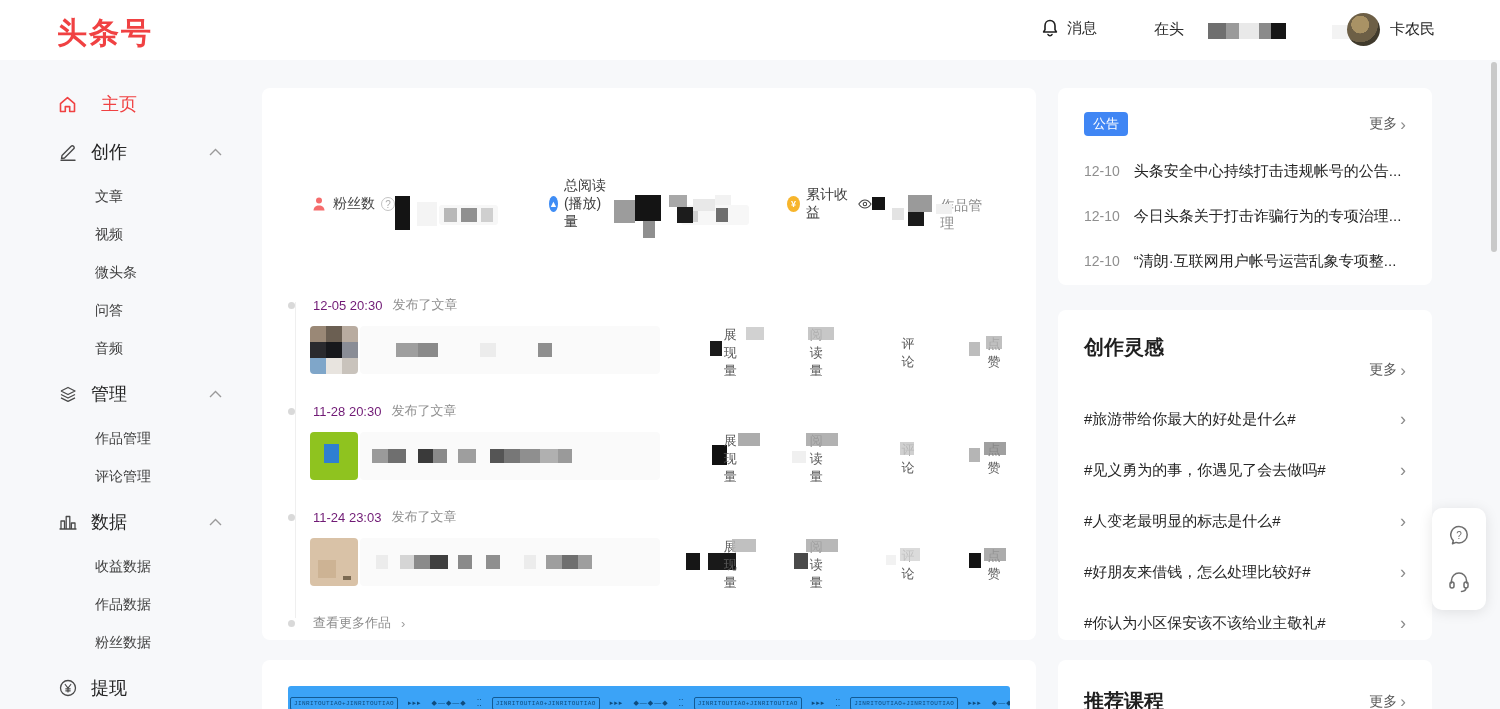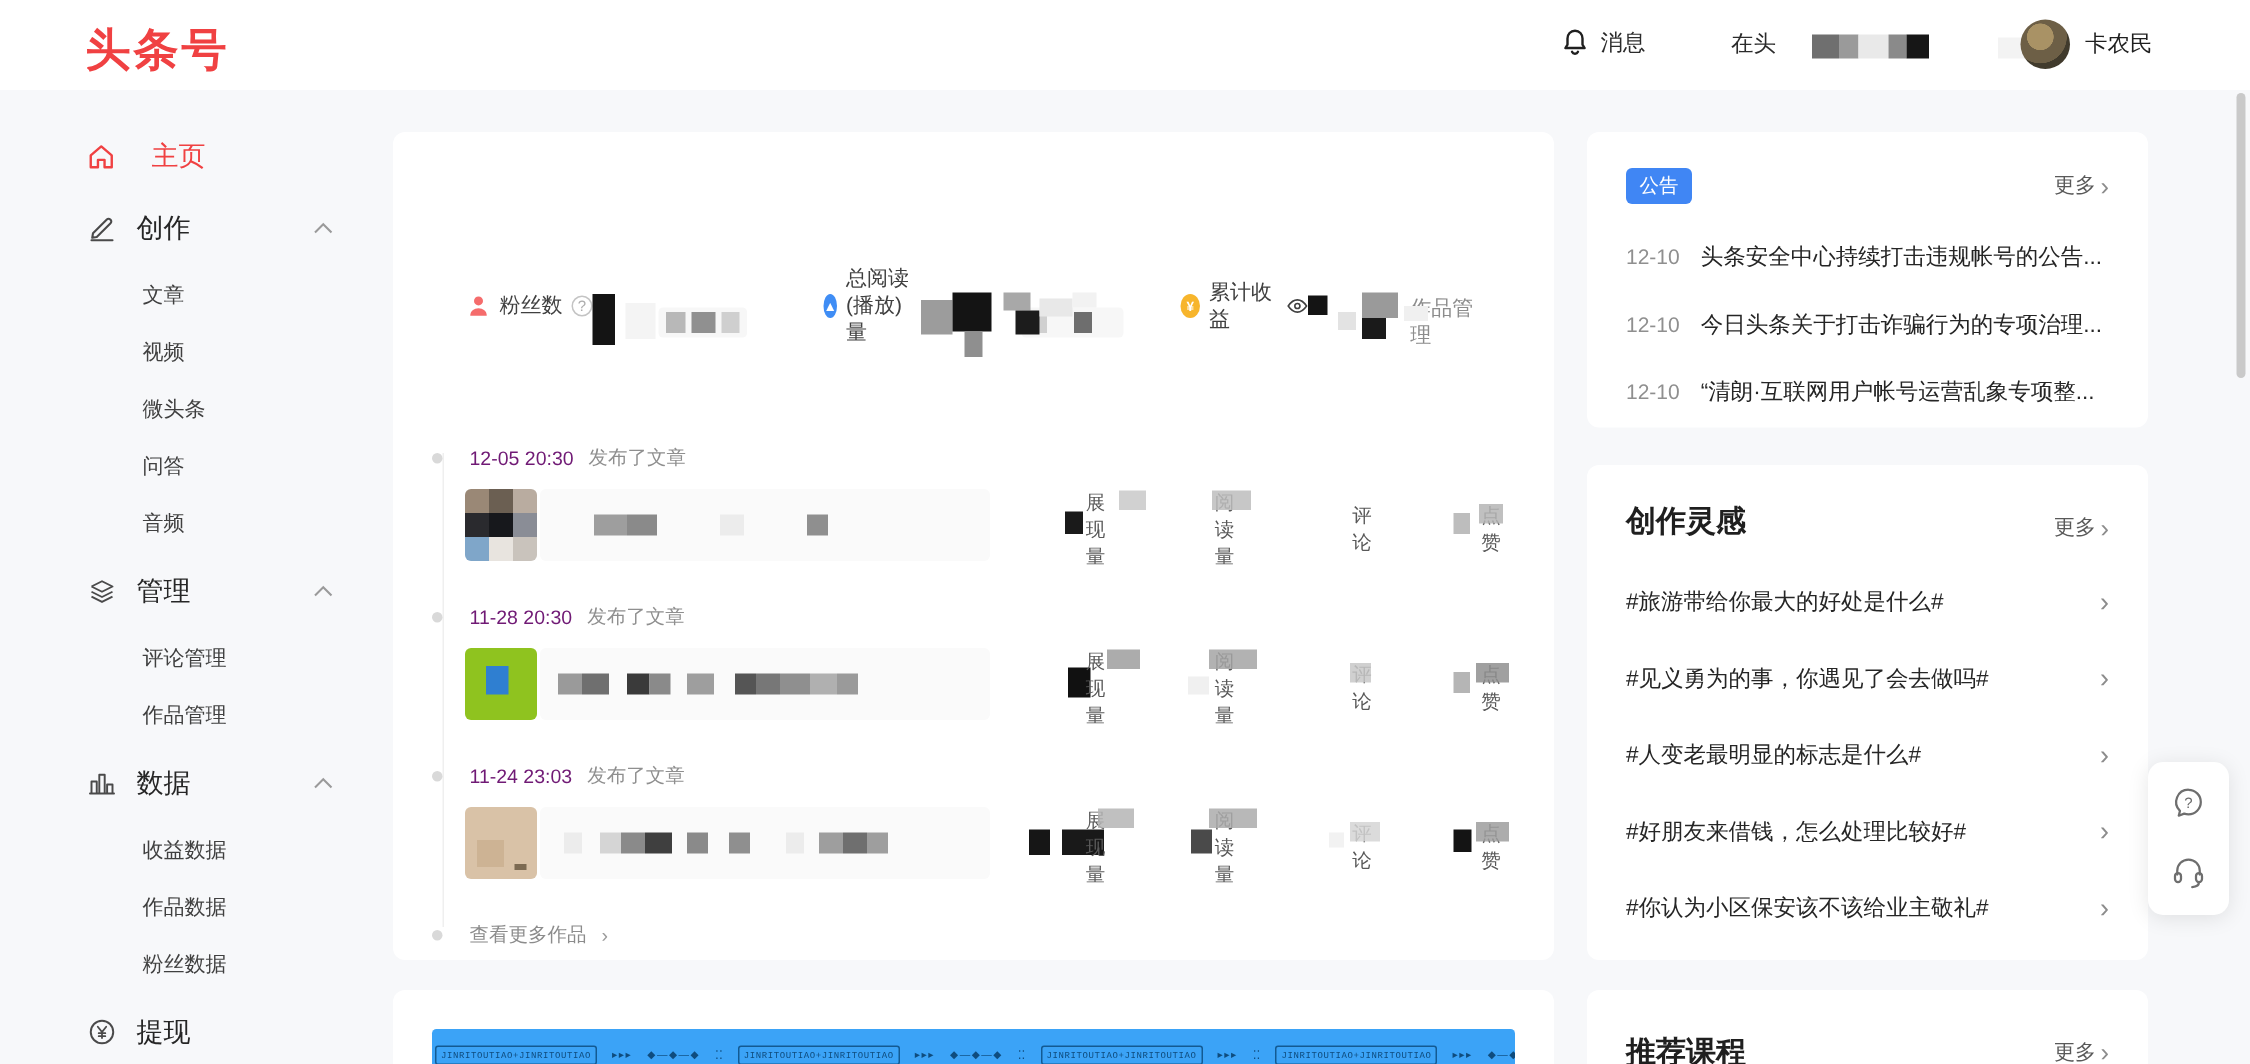--- a/index.html
+++ b/index.html
@@ -80,21 +80,21 @@
 
   
   .ann-head { display:flex; align-items:center; }
   .badge { background:#4086f4; color:#fff; font-size:13px; padding:3px 9px; border-radius:4px; }
   .more-link { margin-left:auto; display:flex; align-items:center; gap:3px; font-size:14px;
     color:#595959; cursor:pointer; }
   .more-link .chevtxt { font-size:17px; color:#8c8c8c; line-height:1; }
   .ann-item { display:flex; align-items:baseline; gap:14px; margin-top:26px; cursor:pointer; }
   .ann-date { font-size:14px; color:#8f8f8f; flex:0 0 auto; }
   .ann-title { font-size:15px; color:#252525; white-space:nowrap; overflow:hidden; }
-  .insp-head { display:flex; align-items:flex-end; }
+  .insp-head { display:flex; align-items:flex-start;flex-direction:column; }
   .insp-title { font-size:20px; font-weight:700; color:#1f1f1f; }
   .topic-row { display:flex; align-items:center; margin-top:30px; cursor:pointer; }
   .topic-txt { font-size:15px; color:#262626; white-space:nowrap; overflow:hidden; max-width:310px; }
   .topic-row .chevtxt { margin-left:auto; font-size:18px; color:#8c8c8c; }
   .course-head { display:flex; align-items:center; }
   .course-title { font-size:20px; font-weight:700; color:#1f1f1f; }
 
   
   .banner { position:absolute; left:26px; top:26px; width:722px; height:80px; background:#3ba3f7;
     border-radius:3px; overflow:hidden; }
@@ -185,24 +185,24 @@
       <polyline points="3,13.8 10,17.3 17,13.8" fill="none" stroke="#4a4a4a" stroke-width="1.3" stroke-linejoin="round"></polyline>
     </svg>
     <span>管理</span>
     <span class="chev">
       <svg width="13" height="8" viewBox="0 0 13 8">
           <polyline points="1,7 6.5,1.5 12,7" fill="none" stroke="#9a9a9a" stroke-width="1.4"></polyline>
         </svg>
     </span>
   </div>
   <div class="side-sub">
+      <span>作品管理</span>
+    </div>
+  <div class="side-sub">
       <span>评论管理</span>
-    </div>
-  <div class="side-sub">
-      <span>作品管理</span>
     </div>
 
   <div class="side-group">
     <svg class="ic-svg" width="20" height="20" viewBox="0 0 20 20">
       <path d="M3 17V9h3.5v8M8.2 17V4.5h3.6V17M13.4 17v-6H17v6" fill="none" stroke="#4a4a4a" stroke-width="1.3" stroke-linejoin="round"></path>
       <path d="M2 17h16" stroke="#4a4a4a" stroke-width="1.3" stroke-linecap="round"></path>
     </svg>
     <span>数据</span>
     <span class="chev">
       <svg width="13" height="8" viewBox="0 0 13 8">

